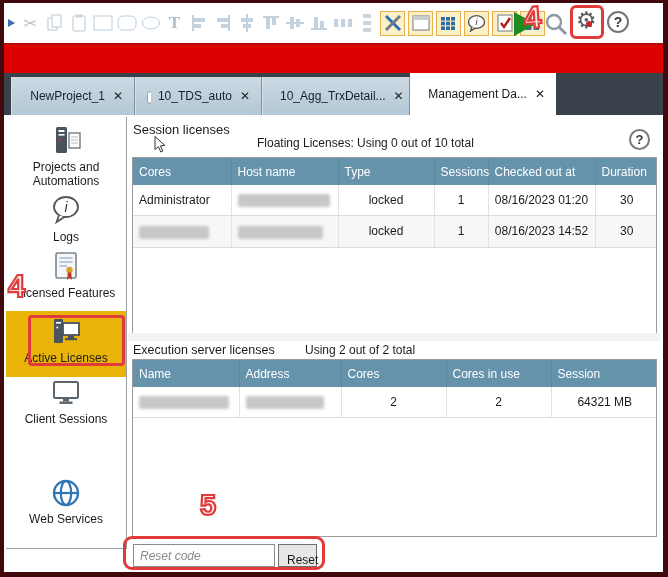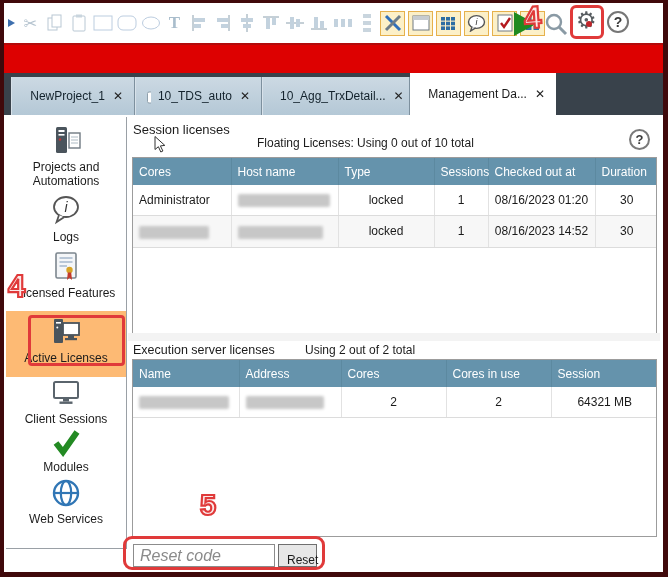--- a/index.html
+++ b/index.html
@@ -39,39 +39,39 @@
   .tab .x{font-weight:bold;font-size:12px;color:#222;padding:0 1px;}
   .tab svg{display:block;}
   
   .content{position:absolute;left:0;top:112px;width:100%;height:457px;background:#fff;}
   
   .sidebar{position:absolute;left:2px;top:2px;width:121px;height:432px;background:#fff;
            border-right:1px solid #9aa0a6;border-bottom:1px solid #9aa0a6;}
   .side-item{position:absolute;left:0;width:120px;display:flex;flex-direction:column;align-items:center;text-align:center;
              font-size:12px;color:#1c1c1c;line-height:1.2;}
   .side-item .lab{margin-top:3px;}
-  .side-item.selected-bg{background:#fdba74;}
+  .side-item.selected-bg{background:#eab308;}
   
   .mlabel{position:absolute;font-size:13px;color:#1c1c1c;}
   .msmall{position:absolute;font-size:12px;color:#1c1c1c;}
   
   .gridtbl{position:absolute;border:1px solid #9c9c9c;background:#fff;overflow:hidden;}
   table{border-collapse:collapse;width:100%;table-layout:fixed;}
   th{background:#6593ac;color:#fff;font-weight:normal;font-size:12px;text-align:left;padding:5px 6px;height:27px;
      border-right:1px solid #5c89a0;}
   th:last-child{border-right:none;}
   td{font-size:12px;color:#1a1a1a;padding:8px 6px;height:27px;border-right:1px solid #e2e2e2;border-bottom:1px solid #dcdcdc;}
   td:last-child{border-right:none;}
   .c{text-align:center;}
   tr.alt td{background:#f7f7f7;}
   .redacted{display:inline-block;height:13px;border-radius:2px;background:#c7c7c7;filter:blur(1.6px);vertical-align:middle;}
   .gapstrip{position:absolute;left:124px;top:218px;width:532px;height:8px;background:#f3f3f3;}
   
   .reset-input{position:absolute;left:129px;top:541px;width:142px;height:23px;border:1px solid #8c8c8c;
-               font-size:16px;padding:2px 6px;color:#333;}
+               font-size:12px;padding:2px 6px;color:#333;}
   .reset-input::placeholder{font-style:italic;color:#8a8a8a;}
   .reset-btn{position:absolute;left:274px;top:541px;width:39px;height:23px;background:#e7e7e7;border:1px solid #6f6f6f;
              font-size:12px;color:#1a1a1a;padding:8px;}
   .help2{position:absolute;left:625px;top:14px;width:21px;height:21px;border-radius:50%;border:2px solid #7a7a7a;
          display:flex;align-items:center;justify-content:center;font-size:13px;font-weight:bold;color:#3a3a3a;}
   .cursor{position:absolute;left:150px;top:21px;}
 </style>
 </head>
 <body>
 
@@ -335,26 +335,20 @@
             </svg>
         <span class="lab">Active Licenses</span>
       </div>
       <div class="side-item" style="top:262px">
         <svg width="36" height="30">
               <rect x="6" y="3" width="24" height="16" rx="1.5" fill="#fff" stroke="#5a646c" stroke-width="2"></rect>
               <rect x="15" y="19" width="6" height="3.5" fill="#5a646c"></rect>
               <rect x="11.5" y="22.5" width="13" height="2.4" fill="#5a646c"></rect>
             </svg>
         <span class="lab">Client Sessions</span>
-      </div>
-      <div class="side-item" style="top:312px">
-        <svg width="34" height="28">
-              <path d="M7 14 L14 23 L28 3" stroke="#238a23" stroke-width="6" fill="none"></path>
-            </svg>
-        <span class="lab">Modules</span>
       </div>
       <div class="side-item" style="top:360px">
         <svg width="32" height="32">
               <circle cx="16" cy="16" r="12" fill="none" stroke="#3076b5" stroke-width="2.4"></circle>
               <ellipse cx="16" cy="16" rx="5.2" ry="12" fill="none" stroke="#3076b5" stroke-width="2.2"></ellipse>
               <line x1="4" y1="16" x2="28" y2="16" stroke="#3076b5" stroke-width="2.2"></line>
             </svg>
         <span class="lab">Web Services</span>
       </div>
     </div>

